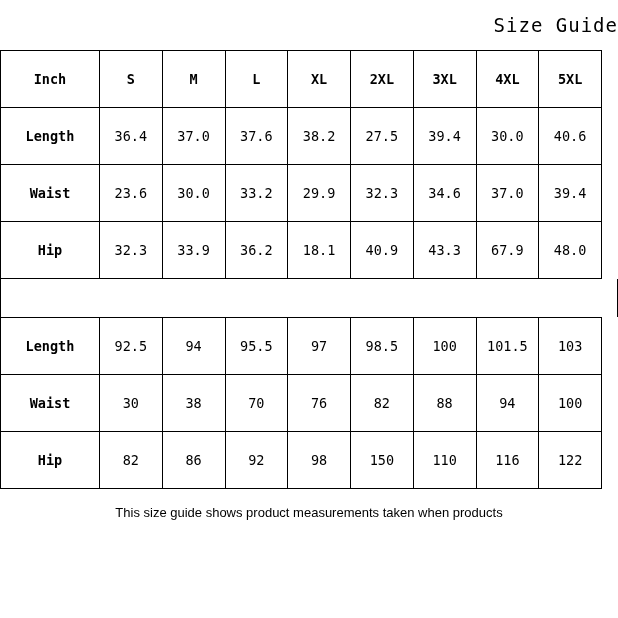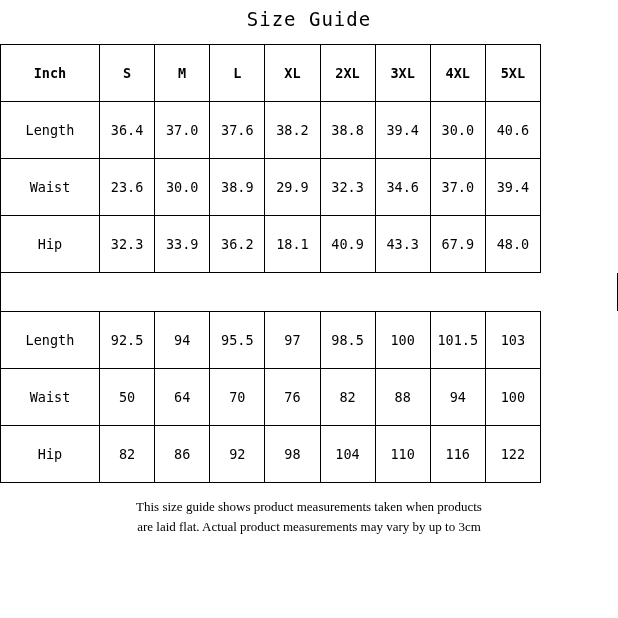--- a/index.html
+++ b/index.html
@@ -14,65 +14,65 @@
     color: #000000;
     overflow: hidden;
   }
   .page {
     position: relative;
     width: 618px;
     height: 618px;
     box-sizing: border-box;
   }
   .title {
-    text-align: center;
+    text-align: right;
     font-family: "DejaVu Sans Mono", monospace;
     font-size: 19px;
     letter-spacing: 1px;
-    padding-top: 8px;
+    padding-top: 14px;
     padding-bottom: 14px;
     color: #000;
   }
   table.size-table {
     border-collapse: collapse;
-    width: 541px;
+    width: 602px;
     table-layout: fixed;
   }
   table.size-table td, table.size-table th {
     border: 1px solid #000000;
     height: 56px;
     text-align: center;
     vertical-align: middle;
     font-size: 13.5px;
     font-family: "DejaVu Sans Mono", monospace;
     font-weight: normal;
     padding: 0;
   }
   table.size-table th {
     font-weight: bold;
     font-size: 13.5px;
   }
   table.size-table td.rowhead {
-    font-weight: normal;
+    font-weight: bold;
   }
   table.size-table .first-col {
     width: 98px;
   }
   .gap {
     height: 38px;
     border-left: 1px solid #000;
     border-right: 1px solid #000;
     box-sizing: border-box;
     width: 618px;
     background: #fff;
   }
   .footnote {
     text-align: center;
     font-size: 13px;
-    font-family: Liberation Serif, serif;
+    font-family: Liberation Sans, sans-serif;
     line-height: 1.5;
     padding-top: 14px;
     padding-left: 14px;
     padding-right: 14px;
     color: #000;
   }
   .footnote div {
     white-space: nowrap;
   }
 </style>
@@ -95,30 +95,30 @@
       <th>3XL</th>
       <th>4XL</th>
       <th>5XL</th>
     </tr>
     <tr>
       <td class="first-col rowhead">Length</td>
       <td>36.4</td>
       <td>37.0</td>
       <td>37.6</td>
       <td>38.2</td>
-      <td>38.8</td>
+      <td>27.5</td>
       <td>39.4</td>
       <td>30.0</td>
       <td>40.6</td>
     </tr>
     <tr>
       <td class="first-col rowhead">Waist</td>
       <td>23.6</td>
       <td>30.0</td>
-      <td>38.9</td>
+      <td>33.2</td>
       <td>29.9</td>
       <td>32.3</td>
       <td>34.6</td>
       <td>37.0</td>
       <td>39.4</td>
     </tr>
     <tr>
       <td class="first-col rowhead">Hip</td>
       <td>32.3</td>
       <td>33.9</td>
@@ -142,41 +142,40 @@
       <td>94</td>
       <td>95.5</td>
       <td>97</td>
       <td>98.5</td>
       <td>100</td>
       <td>101.5</td>
       <td>103</td>
     </tr>
     <tr>
       <td class="first-col rowhead">Waist</td>
-      <td>50</td>
-      <td>64</td>
+      <td>30</td>
+      <td>38</td>
       <td>70</td>
       <td>76</td>
       <td>82</td>
       <td>88</td>
       <td>94</td>
       <td>100</td>
     </tr>
     <tr>
       <td class="first-col rowhead">Hip</td>
       <td>82</td>
       <td>86</td>
       <td>92</td>
       <td>98</td>
-      <td>104</td>
+      <td>150</td>
       <td>110</td>
       <td>116</td>
       <td>122</td>
     </tr>
   </tbody>
     </table>
 
   <div class="footnote">
     <div>This size guide shows product measurements taken when products</div>
-    <div>are laid flat. Actual product measurements may vary by up to 3cm</div>
   </div>
 
 </div>
 
 </body></html>

